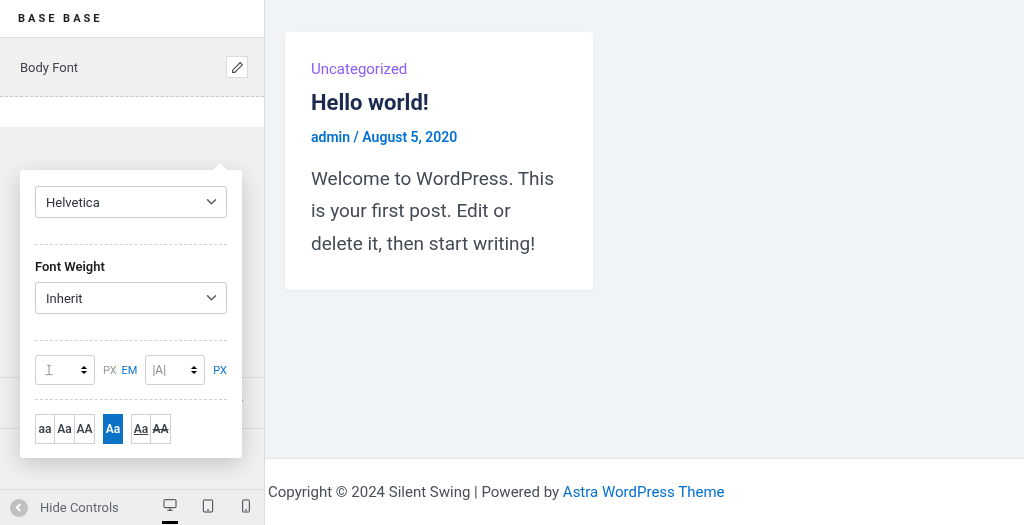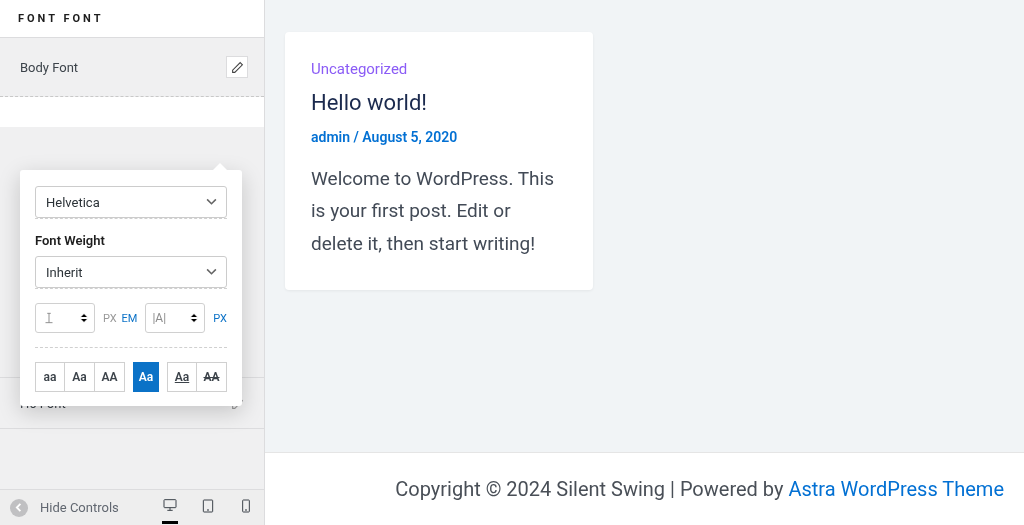--- a/index.html
+++ b/index.html
@@ -12,61 +12,61 @@
 .sidebar-inner::-webkit-scrollbar-thumb{background:#c3c4c7}
 .section-title{background:#fff;padding:12px 18px;font-size:11px;font-weight:700;letter-spacing:3px;color:#1e1e1e;border-bottom:1px solid #dcdcde}
 .control-row{display:flex;align-items:center;justify-content:space-between;padding:18px 16px 18px 20px;border-bottom:1px dashed #c8c8c8;font-size:13px;color:#3c434a}
 .icon-btn{width:22px;height:22px;background:#fff;border:1px solid #dcdcde;display:flex;align-items:center;justify-content:center;cursor:pointer;color:#444}
 .icon-btn svg{width:13px;height:13px}
 .spacer-row{height:30px;background:#fff}
 .h6-row{display:flex;align-items:center;justify-content:space-between;padding:14px 16px 14px 20px;font-size:13px;color:#3c434a;border-top:1px solid #dcdcde;border-bottom:1px solid #dcdcde}
 .popover{position:absolute;left:20px;top:170px;width:222px;background:#fff;border-radius:3px;box-shadow:0 6px 22px rgba(0,0,0,.18);padding:16px 15px 14px;z-index:10}
 .popover::before{content:"";position:absolute;top:-7px;right:14px;width:0;height:0;border-left:8px solid transparent;border-right:8px solid transparent;border-bottom:8px solid #fff}
 .pop-label{font-size:13px;font-weight:600;color:#1e1e1e;margin-bottom:8px}
-.pop-select{position:relative;margin-bottom:0}
+.pop-select{position:relative;margin-bottom:26px}
 .pop-select select{width:100%;height:32px;border:1px solid #ccc;border-radius:3px;padding:0 10px;font-size:13px;color:#2c3338;appearance:none;background:#fff}
 .pop-select .chev{position:absolute;right:10px;top:50%;transform:translateY(-50%);pointer-events:none}
 .pop-sep{border:none;border-top:1px dashed #d0d0d0;margin:0 0 14px}
 .unit-row{display:flex;gap:8px;align-items:center;margin-bottom:14px}
 .unit-input{flex:1;display:flex;align-items:center;border:1px solid #d0d0d0;border-radius:3px;height:30px;padding:0 6px;gap:4px;color:#8b8b8b;font-size:12px}
 .unit-input svg{width:14px;height:14px;stroke:#888}
 .unit-input .stepper{margin-left:auto;display:flex;flex-direction:column;gap:0}
 .unit-input .stepper svg{width:8px;height:5px;stroke:#888}
 .unit-labels{font-size:11px;font-weight:400;display:flex;gap:5px}
 .unit-labels .px{color:#999}
 .unit-labels .em{color:#0b72c7}
 .case-row{display:flex;gap:8px}
 .case-group{display:flex}
-.case-btn{width:30px;height:30px;border:1px solid #d0d0d0;background:#fff;font-size:12px;font-weight:600;color:#3c434a;cursor:pointer;display:flex;align-items:center;justify-content:center}
+.case-btn{width:20px;height:30px;border:1px solid #d0d0d0;background:#fff;font-size:12px;font-weight:600;color:#3c434a;cursor:pointer;display:flex;align-items:center;justify-content:center}
 .case-group .case-btn+.case-btn{border-left:none}
 .case-btn.active{background:#0b72c7;border-color:#0b72c7;color:#fff}
 .case-btn.underline{text-decoration:underline}
 .case-btn.strike{text-decoration:line-through}
 .device-bar{height:36px;background:#eee;border-top:1px solid #dcdcde;display:flex;align-items:center;padding:0 10px;gap:22px}
 .hide-controls{display:flex;align-items:center;gap:12px;color:#616770;font-size:13px;cursor:pointer}
 .hide-controls .circ{width:18px;height:18px;border-radius:50%;background:#c0c0c2;display:flex;align-items:center;justify-content:center}
 .device-icons{margin-left:auto;display:flex;gap:22px;align-items:center}
 .device-icons svg{width:16px;height:16px;stroke:#3c434a;fill:none;stroke-width:1.5}
 .device-icons .active{border-bottom:3px solid #000;padding-bottom:4px;margin-bottom:-6px}
 .preview{flex:1;background:#f1f4f6;display:flex;flex-direction:column;overflow:auto}
 .card{width:308px;margin:32px 0 0 20px;background:#fff;border-radius:4px;box-shadow:0 1px 3px rgba(0,0,0,.06);padding:28px 26px 30px}
 .cat{color:#8b5cf6;font-size:15px;margin-bottom:12px}
-.title{color:#1b2a4e;font-size:22px;font-weight:400;margin-bottom:14px}
+.title{color:#1b2a4e;font-size:22px;font-weight:700;margin-bottom:14px}
 .meta{color:#0270d3;font-size:14px;font-weight:600;margin-bottom:18px}
 .excerpt{color:#424a56;font-size:19px;line-height:1.7}
-.footer{background:#fff;border-top:1px solid #e5e5e5;padding:24px 20px;text-align:right;font-size:20px;color:#494f57;margin-top:auto}
+.footer{background:#fff;border-top:1px solid #e5e5e5;padding:24px 3px;text-align:left;font-size:15px;color:#494f57;margin-top:auto}
 .footer a{color:#0270d3;text-decoration:none}
 </style>
 </head>
 <body>
 
 <div class="main">
   <div class="sidebar">
     <div class="sidebar-inner">
-      <div class="section-title">FONT FONT</div>
+      <div class="section-title">BASE BASE</div>
 
       <div class="control-row">
         <span>Body Font</span>
         <span class="icon-btn">
           <svg viewBox="0 0 24 24" fill="none" stroke="currentColor" stroke-width="2">
               <path d="M17 3l4 4L7 21H3v-4L17 3z"></path>
             </svg>
         </span>
       </div>
 

